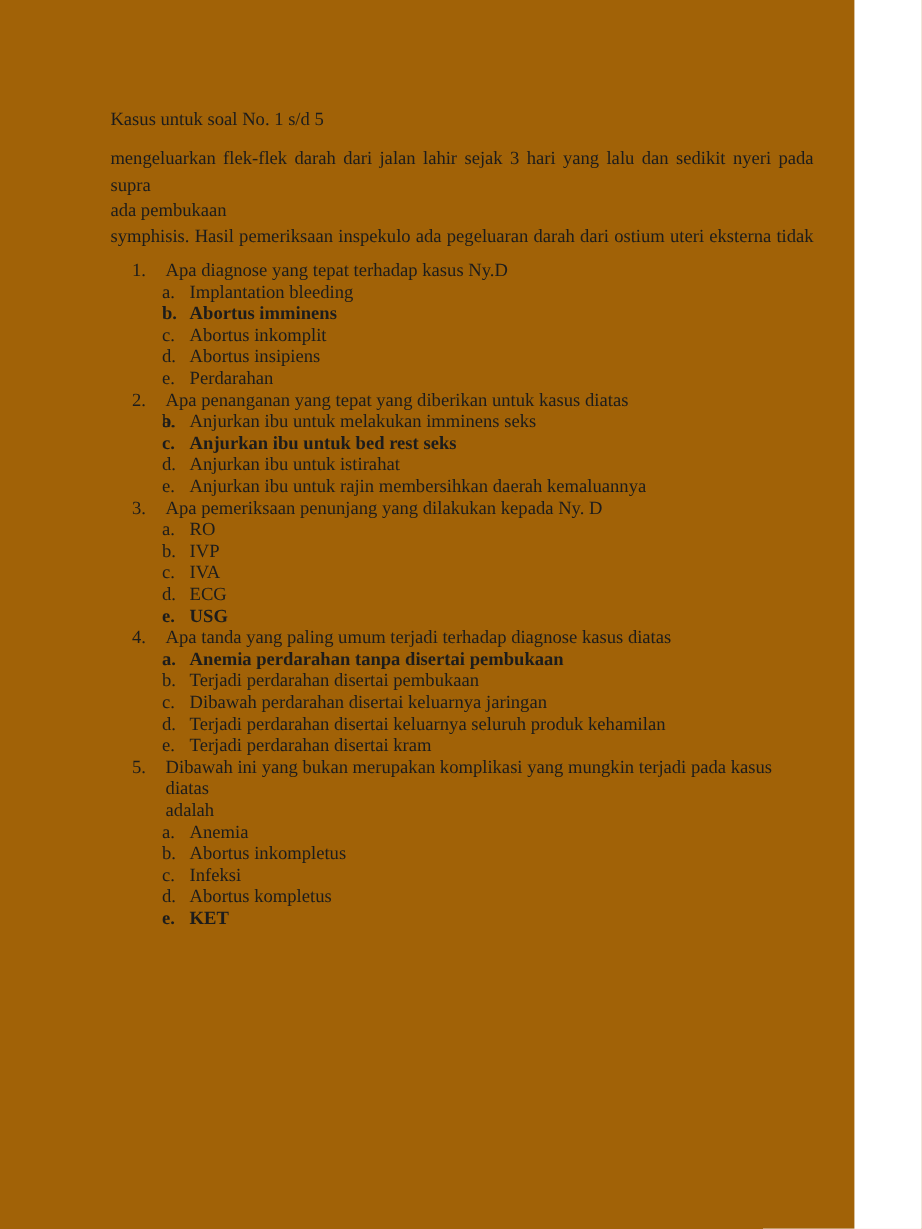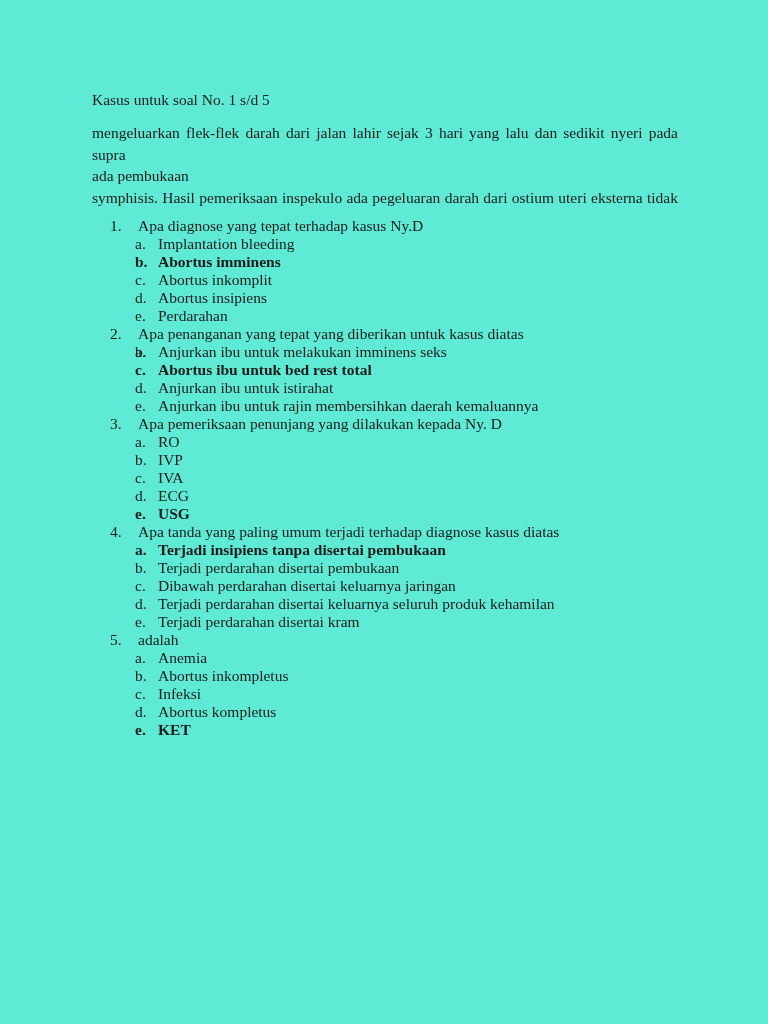--- a/index.html
+++ b/index.html
@@ -1,20 +1,20 @@
 <!DOCTYPE html>
 <html><head>
 <meta charset="utf-8">
 <style>
   html, body { margin: 0; padding: 0; background: #ffffff; }
   .page {
     position: relative;
-    width: 768px;
+    width: 712px;
     height: 1024px;
-    background: #5eead4;
+    background: #a16207;
     overflow: hidden;
     font-family: "Liberation Serif", "DejaVu Serif", serif;
     font-size: 15.5px;
     color: #1c1c1c;
   }
   .heading {
     position: absolute;
     top: 89px;
     left: 92px;
     width: 586px;
@@ -74,49 +74,50 @@
         <div class="option"><span class="o-letter">d.</span><span class="o-text">Abortus insipiens</span></div>
         <div class="option"><span class="o-letter">e.</span><span class="o-text">Perdarahan</span></div>
       </li>
       <li class="question">
         <div class="q-head">
           <span class="q-num">2.</span>
           <div>Apa penanganan yang tepat yang diberikan untuk kasus diatas</div>
         </div>
         <div class="option"><span class="o-letter">a.</span></div>
         <div class="option"><span class="o-letter">b.</span><span class="o-text">Anjurkan ibu untuk melakukan imminens seks</span></div>
-        <div class="option bold"><span class="o-letter">c.</span><span class="o-text">Abortus ibu untuk bed rest total</span></div>
+        <div class="option bold"><span class="o-letter">c.</span><span class="o-text">Anjurkan ibu untuk bed rest seks</span></div>
         <div class="option"><span class="o-letter">d.</span><span class="o-text">Anjurkan ibu untuk istirahat</span></div>
         <div class="option"><span class="o-letter">e.</span><span class="o-text">Anjurkan ibu untuk rajin membersihkan daerah kemaluannya</span></div>
       </li>
       <li class="question">
         <div class="q-head">
           <span class="q-num">3.</span>
           <div>Apa pemeriksaan penunjang yang dilakukan kepada Ny. D</div>
         </div>
         <div class="option"><span class="o-letter">a.</span><span class="o-text">RO</span></div>
         <div class="option"><span class="o-letter">b.</span><span class="o-text">IVP</span></div>
         <div class="option"><span class="o-letter">c.</span><span class="o-text">IVA</span></div>
         <div class="option"><span class="o-letter">d.</span><span class="o-text">ECG</span></div>
         <div class="option bold"><span class="o-letter">e.</span><span class="o-text">USG</span></div>
       </li>
       <li class="question">
         <div class="q-head">
           <span class="q-num">4.</span>
           <div>Apa tanda yang paling umum terjadi terhadap diagnose kasus diatas</div>
         </div>
-        <div class="option bold"><span class="o-letter">a.</span><span class="o-text">Terjadi insipiens tanpa disertai pembukaan</span></div>
+        <div class="option bold"><span class="o-letter">a.</span><span class="o-text">Anemia perdarahan tanpa disertai pembukaan</span></div>
         <div class="option"><span class="o-letter">b.</span><span class="o-text">Terjadi perdarahan disertai pembukaan</span></div>
         <div class="option"><span class="o-letter">c.</span><span class="o-text">Dibawah perdarahan disertai keluarnya jaringan</span></div>
         <div class="option"><span class="o-letter">d.</span><span class="o-text">Terjadi perdarahan disertai keluarnya seluruh produk kehamilan</span></div>
         <div class="option"><span class="o-letter">e.</span><span class="o-text">Terjadi perdarahan disertai kram</span></div>
       </li>
       <li class="question">
         <div class="q-head">
           <span class="q-num">5.</span>
+          <div>Dibawah ini yang bukan merupakan komplikasi yang mungkin terjadi pada kasus diatas</div>
           <div>adalah</div>
         </div>
         <div class="option"><span class="o-letter">a.</span><span class="o-text">Anemia</span></div>
         <div class="option"><span class="o-letter">b.</span><span class="o-text">Abortus inkompletus</span></div>
         <div class="option"><span class="o-letter">c.</span><span class="o-text">Infeksi</span></div>
         <div class="option"><span class="o-letter">d.</span><span class="o-text">Abortus kompletus</span></div>
         <div class="option bold"><span class="o-letter">e.</span><span class="o-text">KET</span></div>
       </li>
     </ol>
 </div>

